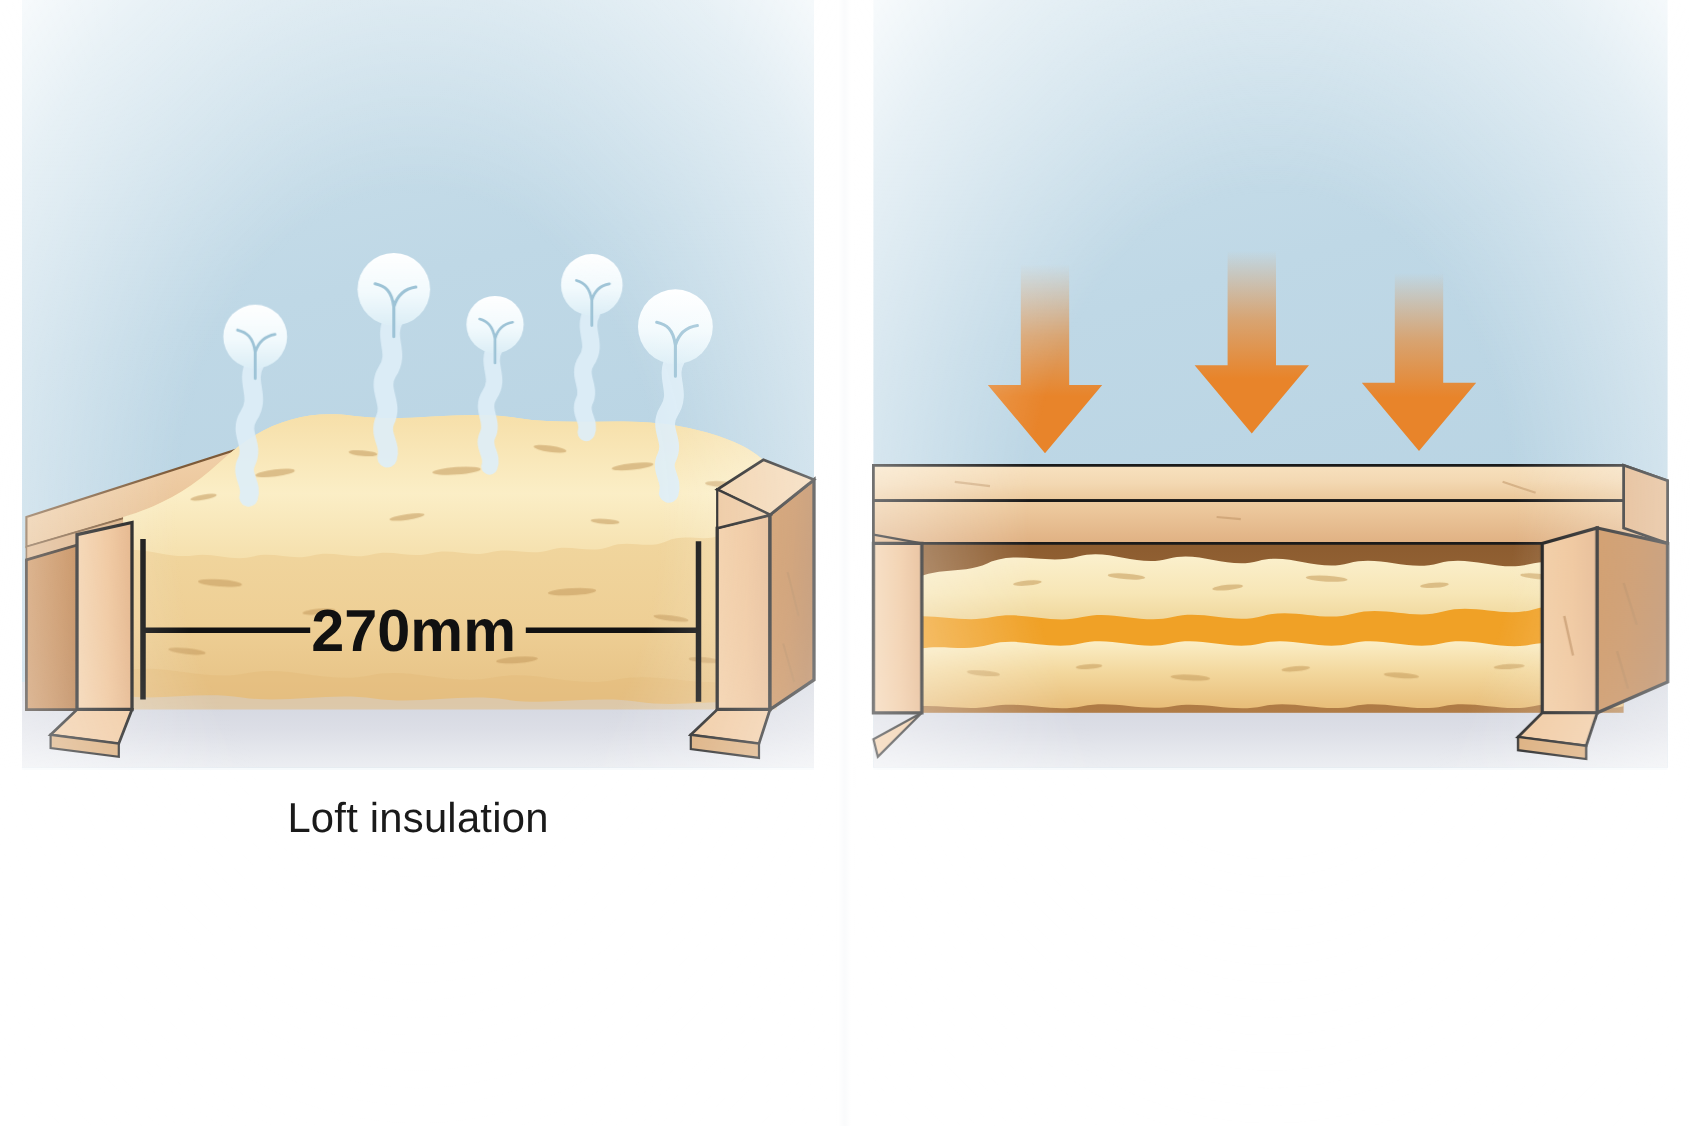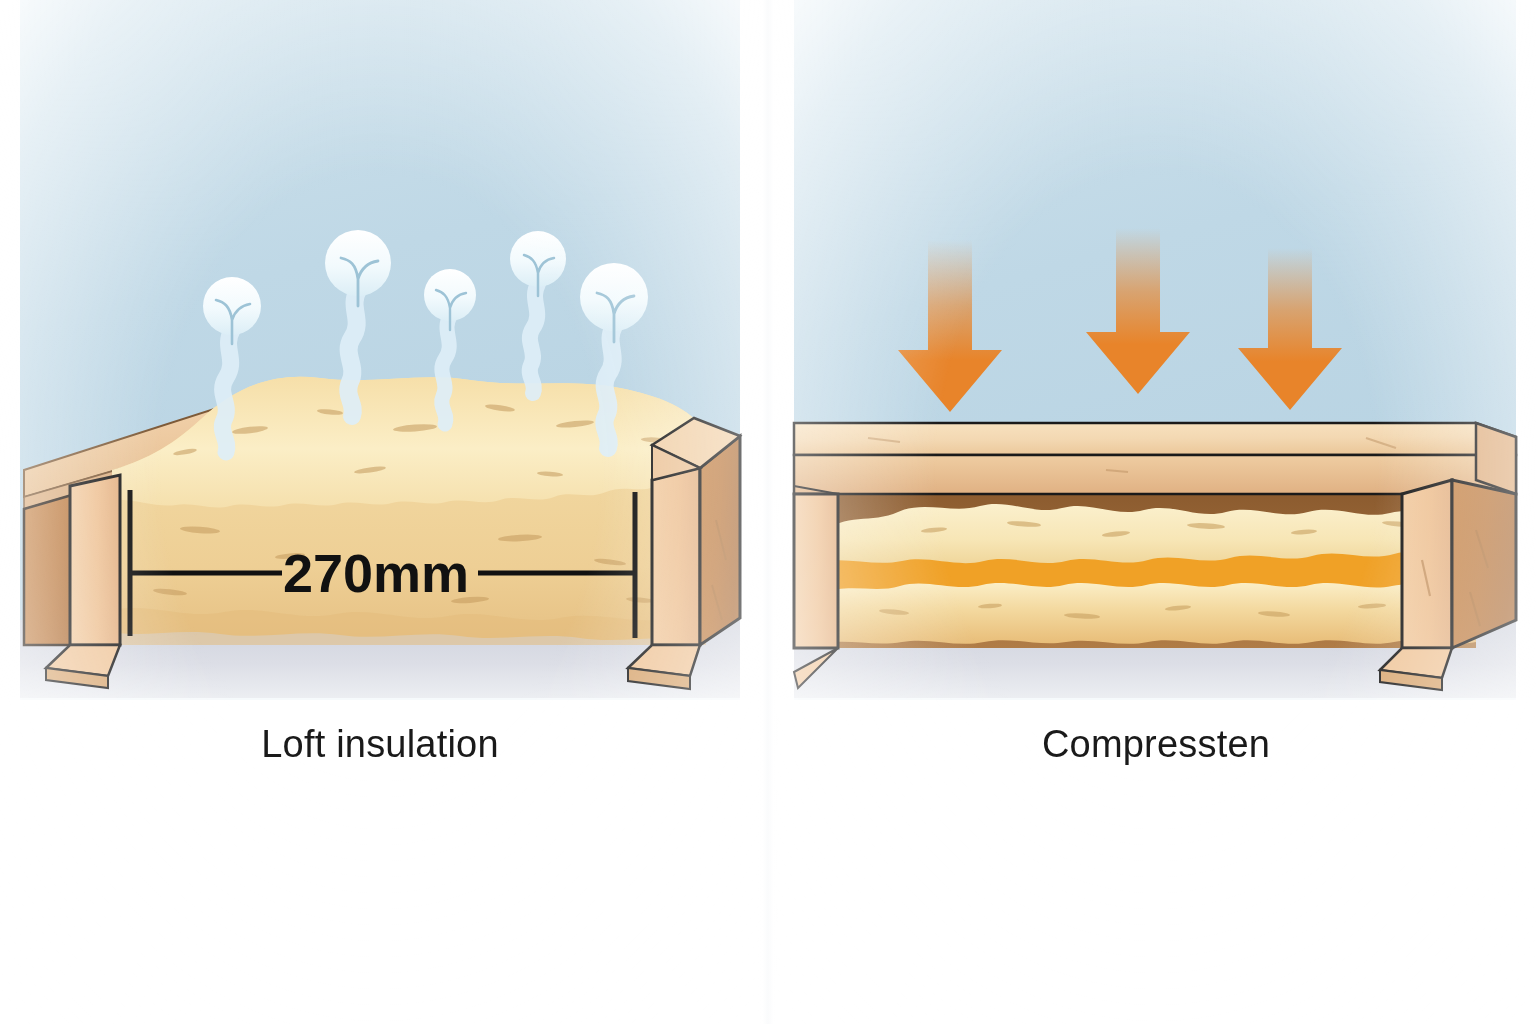--- a/index.html
+++ b/index.html
@@ -358,15 +358,14 @@
       </g>
 
       <rect x="0" y="0" width="760" height="1024" fill="url(#vigR)"></rect>
       <rect x="0" y="698" width="760" height="326" fill="#ffffff" opacity="0.88"></rect>
     </svg>
   </div>
 
   <div id="divider"></div>
 
   <div class="caption" id="caption-left">Loft insulation</div>
-  <div class="caption" id="caption-right">Compressten</div>
 
 </div>
 
 </body></html>

